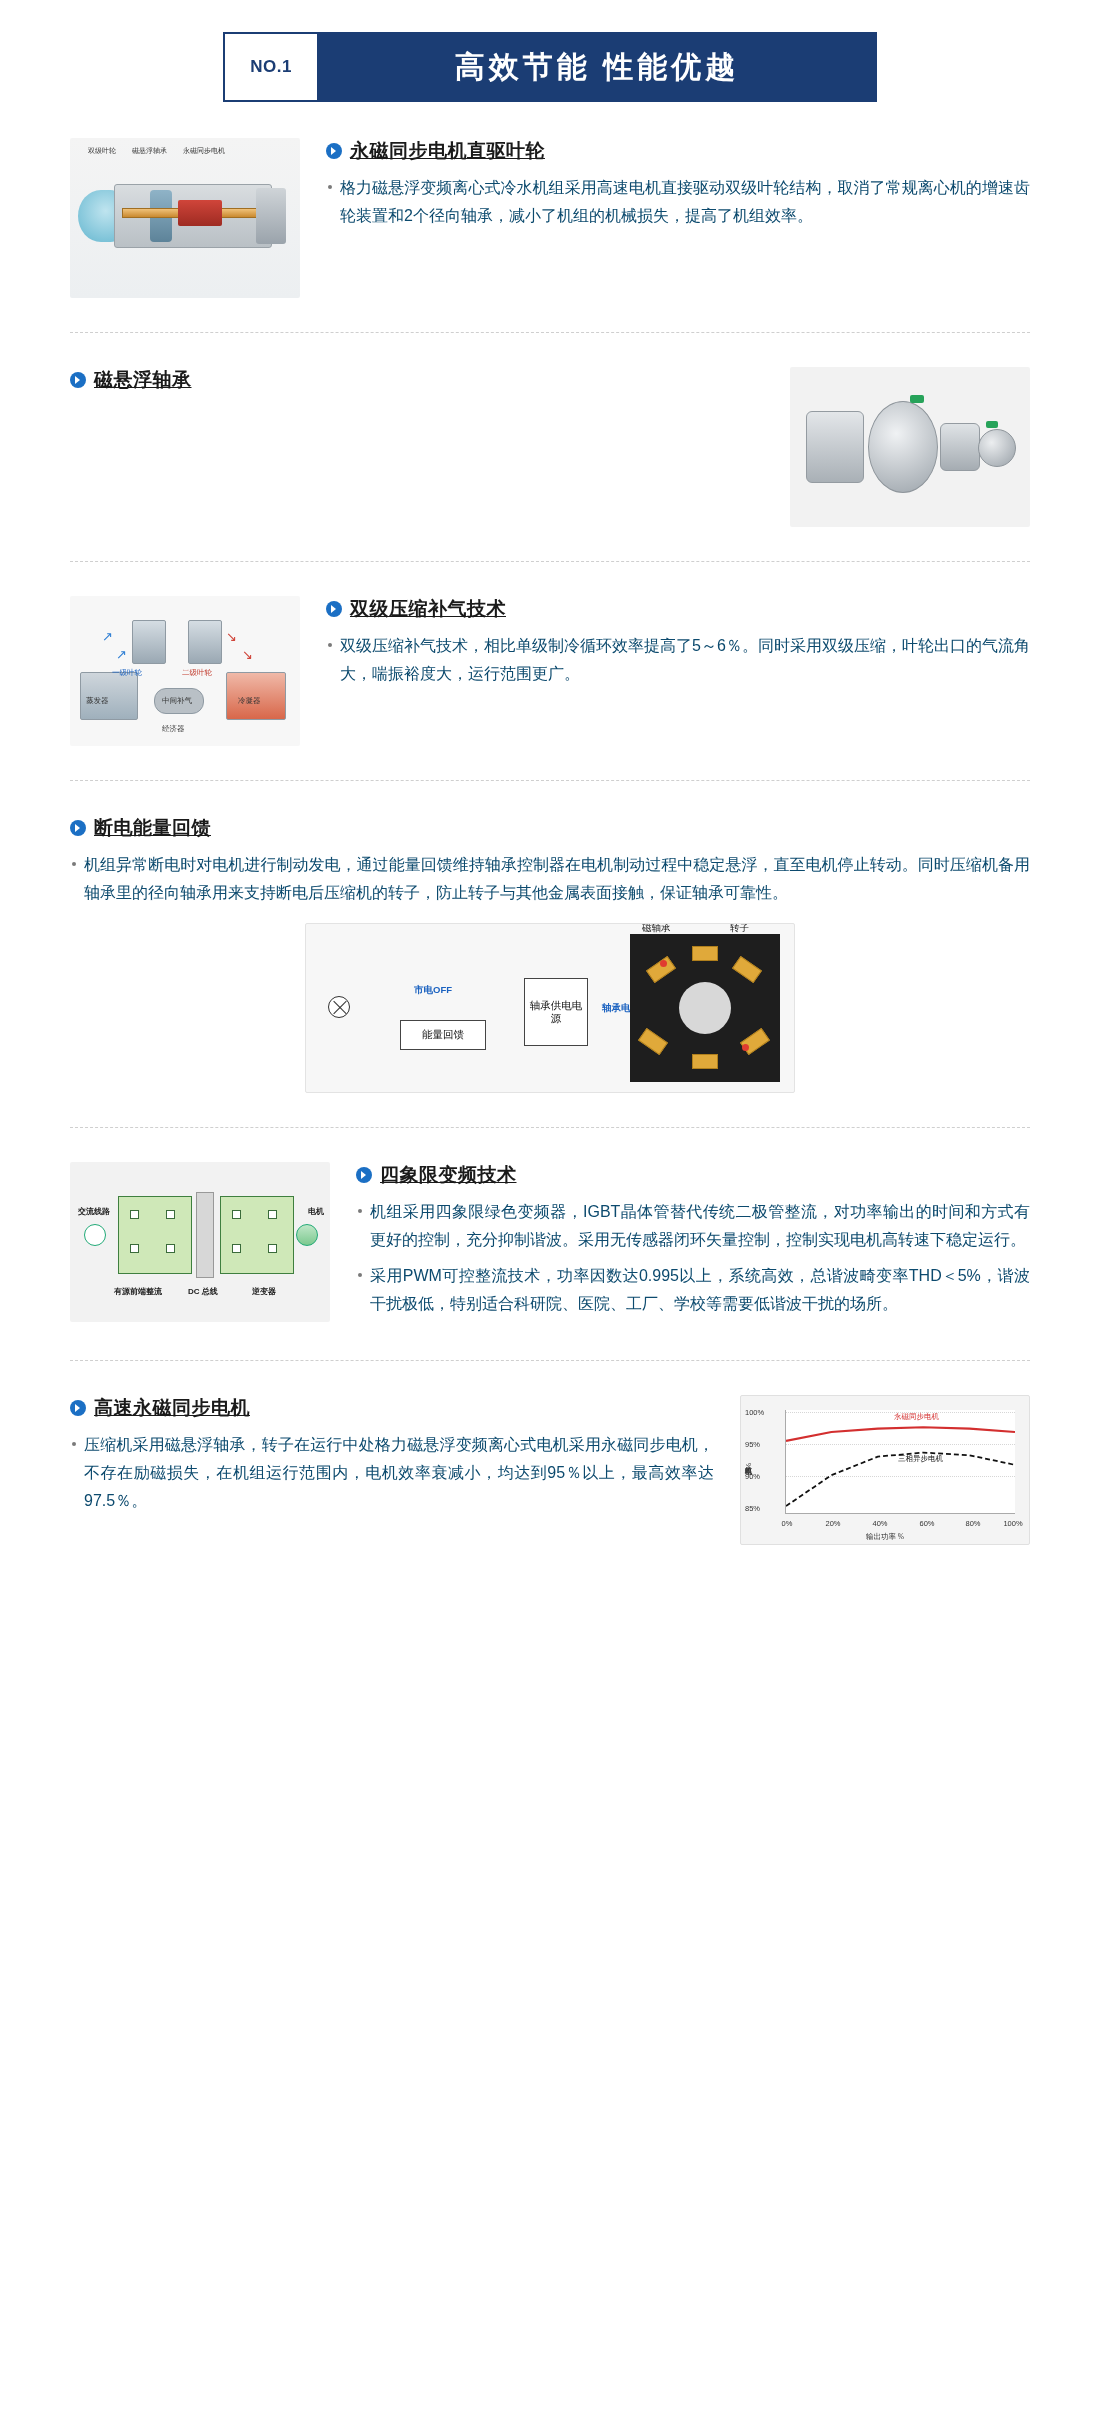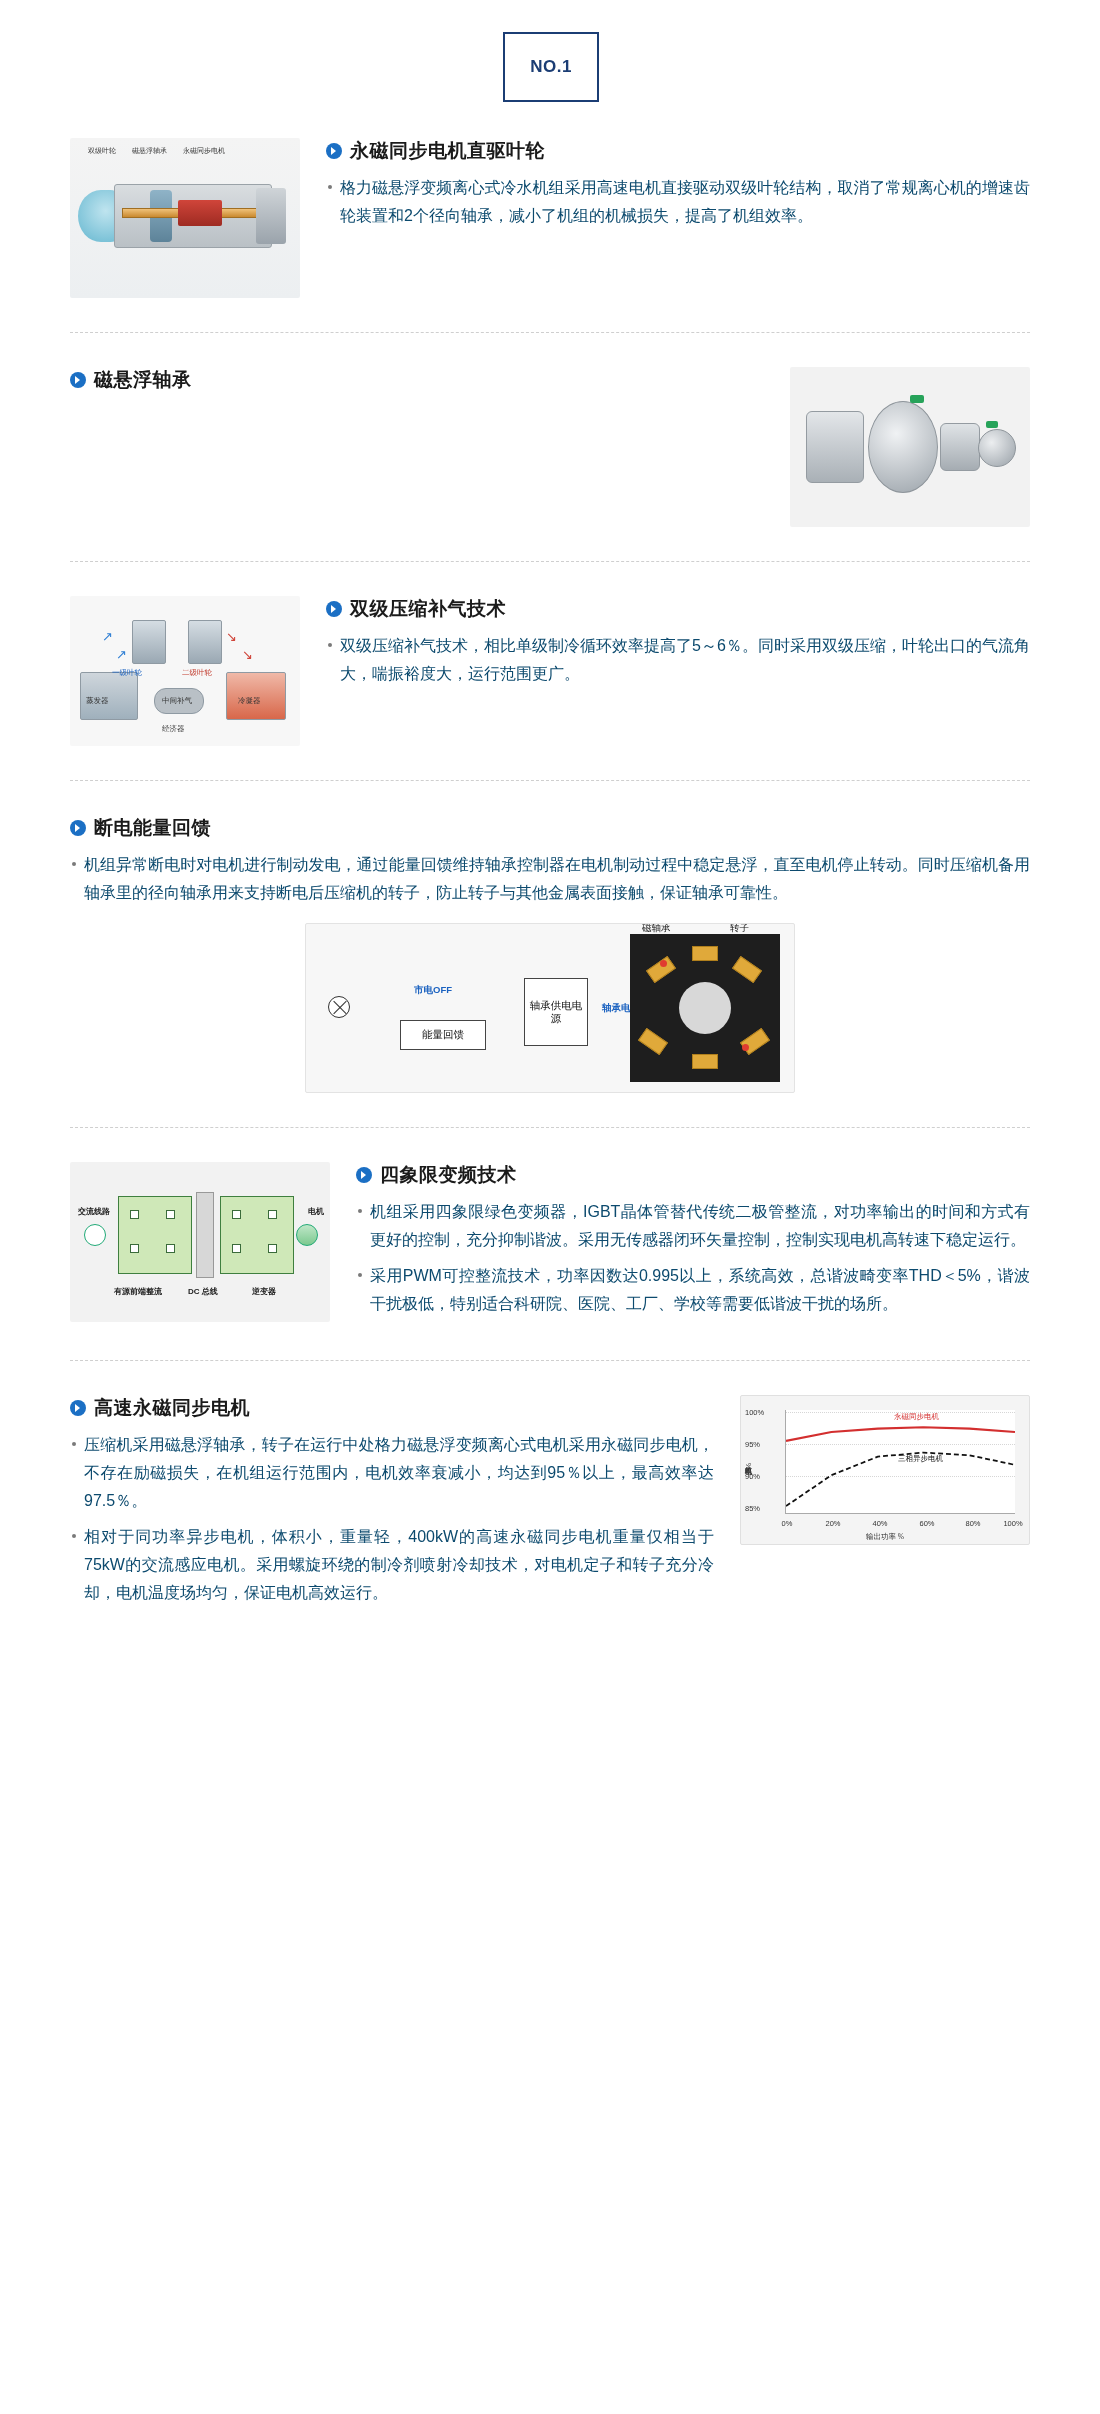--- a/index.html
+++ b/index.html
@@ -34,21 +34,21 @@
 
   .heading { display:flex; align-items:center; gap:8px; margin:0 0 10px 0; }
   .arrow-icon {
     width:16px; height:16px; border-radius:50%; background:#1b6fc4; position:relative;
     display:inline-block; flex:0 0 auto;
   }
   .arrow-icon::after {
     content:""; position:absolute; left:5px; top:4px;
     border-left:5px solid #fff; border-top:4px solid transparent; border-bottom:4px solid transparent;
   }
-  .heading-text { font-size:19px; font-weight:bold; color:#1a1a1a; letter-spacing:0.5px; }
+  .heading-text { font-size:19px; font-weight:bold; color:#1a1a1a; letter-spacing:0.5px;text-decoration:underline; }
 
   ul.bullets { list-style:none; margin:0; padding:0; }
   ul.bullets li {
     position:relative; padding-left:14px; margin-bottom:8px;
     font-size:16px; line-height:1.75; color:#0c4a6e; text-align:justify;
   }
   ul.bullets li::before {
     content:""; position:absolute; left:2px; top:11px;
     width:4px; height:4px; background:#7a7a7a; border-radius:50%;
   }
@@ -158,20 +158,23 @@
 </style>
 </head>
 <body>
 
 <div class="page">
 
   <div class="header">
     <div class="header-inner">
       <div class="no1-box">
         <span class="no1-text">NO.1</span>
+      </div>
+      <div class="title-box">
+        <span class="title-text">高效节能  性能优越</span>
       </div>
     </div>
   </div>
 
   <div class="section">
     <div class="row">
       <div class="col-img">
         <div class="imgframe fig1">
           <div class="labels">
             <span>双级叶轮</span>
@@ -333,21 +336,20 @@
 
   <div class="section">
     <div class="row">
       <div class="col-txt">
         <div class="heading">
           <span class="arrow-icon"></span>
           <span class="heading-text">高速永磁同步电机</span>
         </div>
         <ul class="bullets">
           <li>压缩机采用磁悬浮轴承，转子在运行中处格力磁悬浮变频离心式电机采用永磁同步电机，不存在励磁损失，在机组运行范围内，电机效率衰减小，均达到95％以上，最高效率达97.5％。</li>
-          <li>相对于同功率异步电机，体积小，重量轻，400kW的高速永磁同步电机重量仅相当于75kW的交流感应电机。采用螺旋环绕的制冷剂喷射冷却技术，对电机定子和转子充分冷却，电机温度场均匀，保证电机高效运行。</li>
         </ul>
       </div>
       <div class="col-img">
         <div class="imgframe fig6">
           <div class="ylabel">电机效率 %</div>
           <div class="xlabel">输出功率 %</div>
           <div class="ytick" style="top:16px;">100%</div>
           <div class="ytick" style="top:48px;">95%</div>
           <div class="ytick" style="top:80px;">90%</div>
           <div class="ytick" style="top:112px;">85%</div>

